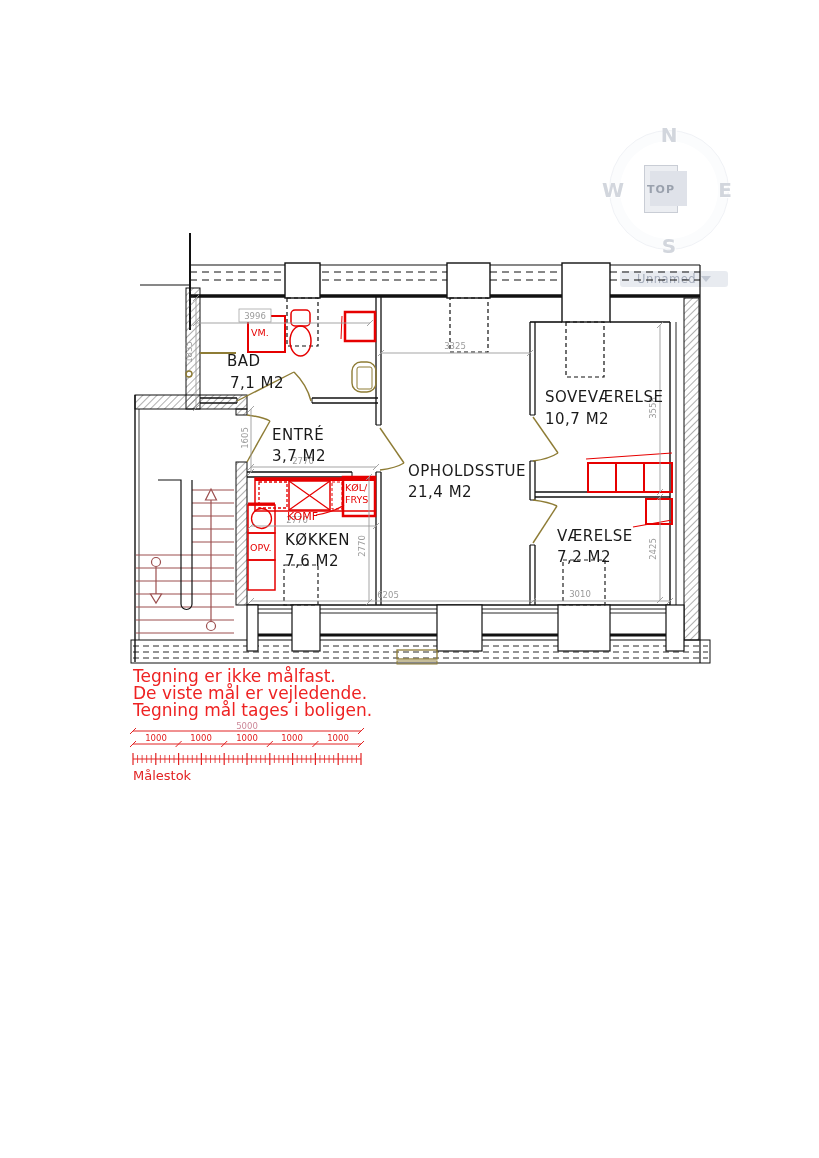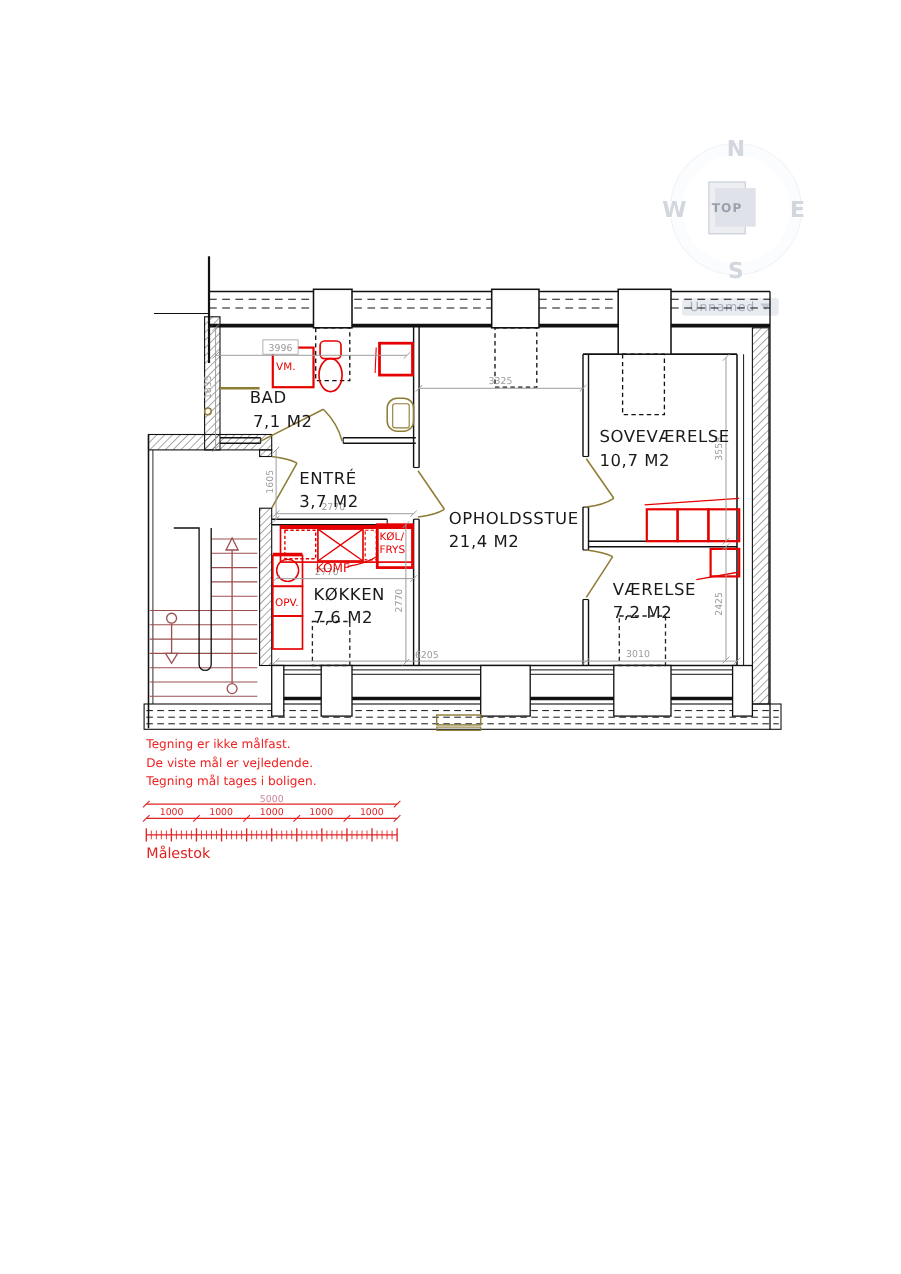--- a/index.html
+++ b/index.html
@@ -16,27 +16,27 @@
   .dir.n{left:62px;top:7px;} .dir.s{left:62px;top:118px;}
   .dir.w{left:6px;top:62px;} .dir.e{left:118px;top:62px;}
   .topbtn{position:absolute;left:37px;top:37px;width:34px;height:48px;background:#eceef2;
           border:1.5px solid #c9cdd5;box-sizing:border-box;cursor:pointer;}
   .topface{position:absolute;left:5px;top:5px;width:37px;height:35px;background:#dfe2e9;}
   .toplabel{position:absolute;left:0;top:0;width:100%;height:100%;display:flex;align-items:center;
             justify-content:center;color:#9aa1ad;font-size:11px;font-weight:600;letter-spacing:1px;}
 
   
   .viewlabel{position:absolute;left:620px;top:271px;display:flex;align-items:center;gap:5px;
-             background:rgba(203,210,222,0.45);border-radius:3px;padding:1px 7px;cursor:pointer;}
+             background:rgba(203,210,222,0.45);border-radius:3px;padding:1px 17px;cursor:pointer;}
   .viewlabel span.txt{color:#a6adbb;font-size:11.5px;letter-spacing:0.5px;}
   .caret{width:0;height:0;border-left:5px solid transparent;border-right:5px solid transparent;
          border-top:6px solid #c2c8d3;}
 
   
-  .notes{position:absolute;left:133px;top:668px;color:#ee2222;font-size:11px;line-height:17px;
+  .notes{position:absolute;left:133px;top:668px;color:#ee2222;font-size:17px;line-height:17px;
          font-style:normal;}
 </style>
 </head>
 <body>
 
 <div class="canvas">
 
   <div class="compass">
     <div class="compass-ring"></div>
     <div class="dir n">N</div>

